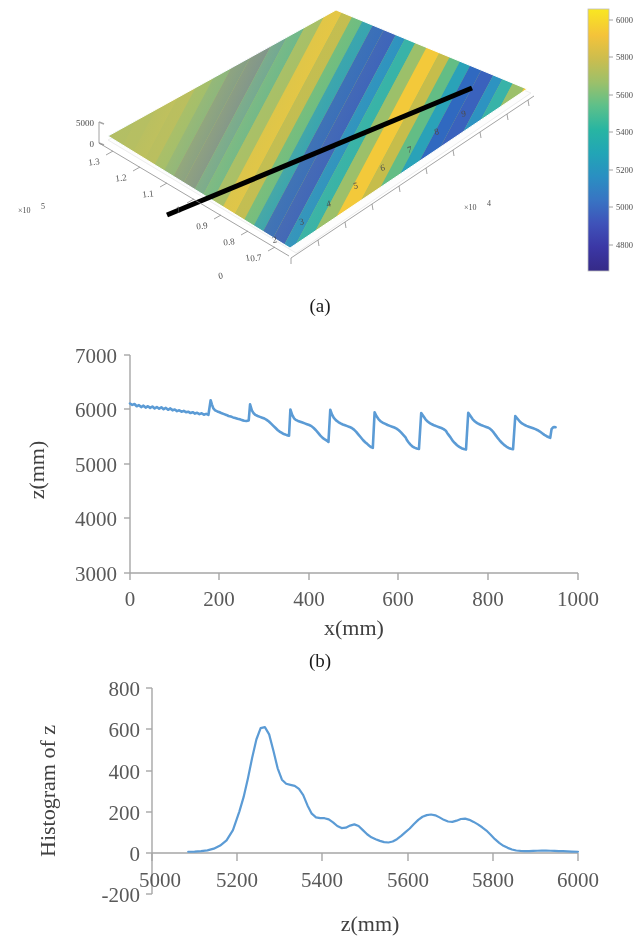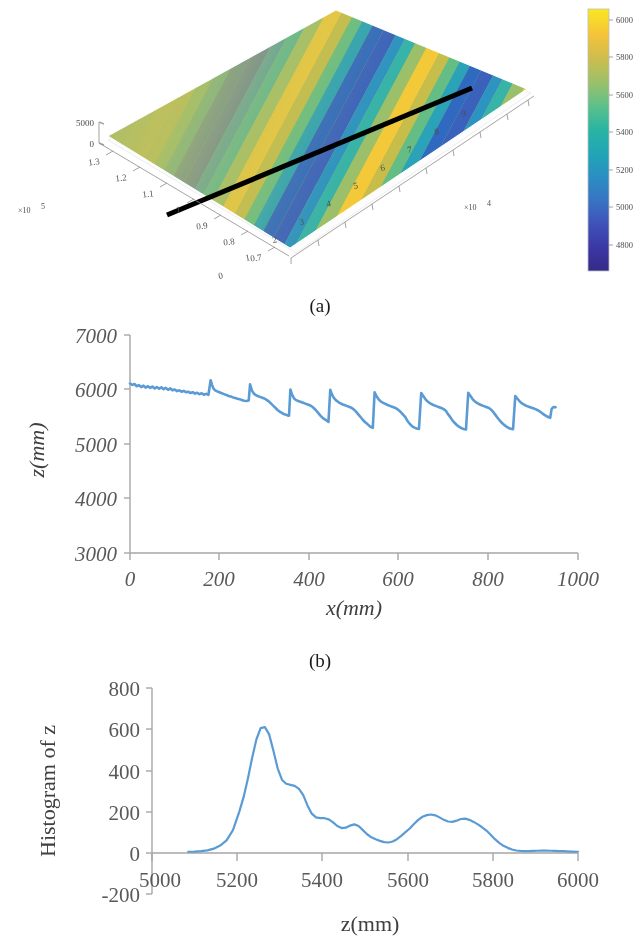--- a/index.html
+++ b/index.html
@@ -6,21 +6,21 @@
   html,body{margin:0;padding:0;background:#ffffff;}
   body{
     width:640px;height:941px;position:relative;overflow:hidden;
     font-family:"Liberation Serif", serif;color:#404040;
   }
   .figure{position:absolute;left:0;top:0;width:640px;height:941px;}
 
   
   .panel{position:absolute;}
   #panel-a{left:0;top:0;width:640px;height:300px;}
-  #panel-b{left:0;top:310px;width:640px;height:330px;font-style:italic;}
+  #panel-b{left:0;top:330px;width:640px;height:330px;}
   #panel-c{left:0;top:665px;width:640px;height:276px;}
 
   .caption{
     position:absolute;width:100%;text-align:center;
     font-family:"Liberation Serif", serif;font-size:19px;color:#1a1a1a;
   }
   #caption-a{top:295px;left:0;}
   #caption-b{top:650px;left:0;}
 
   svg{display:block;overflow:visible;}

